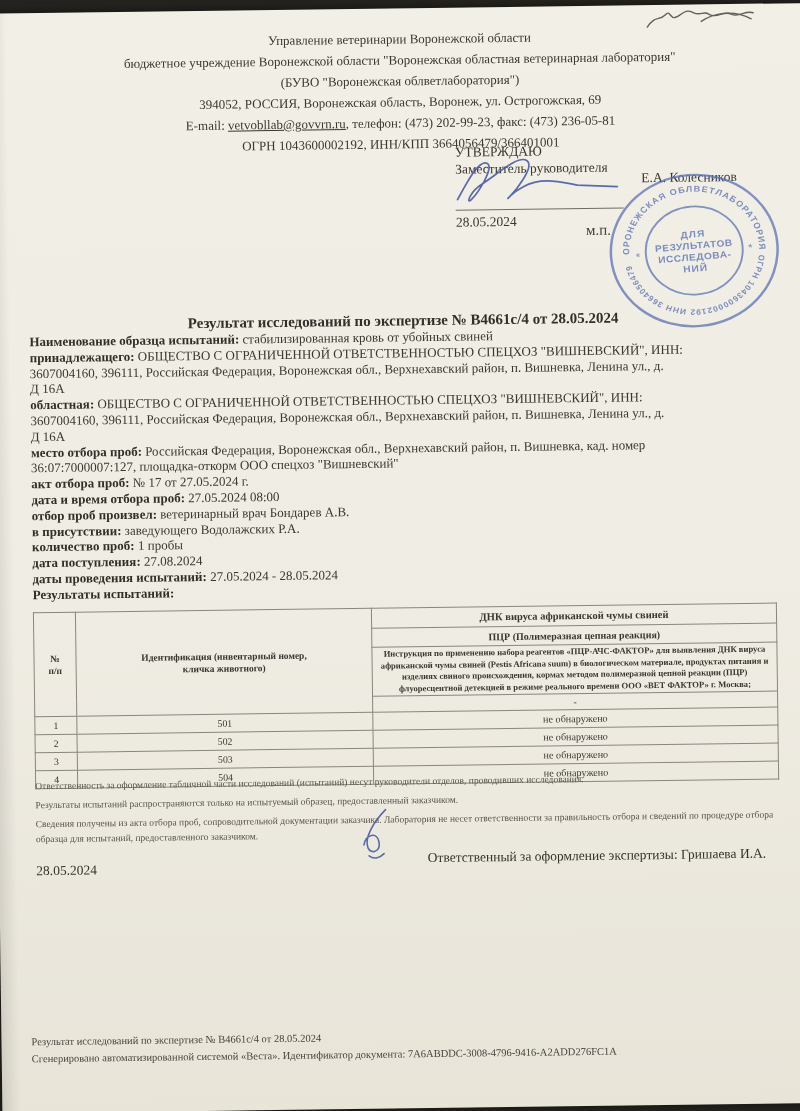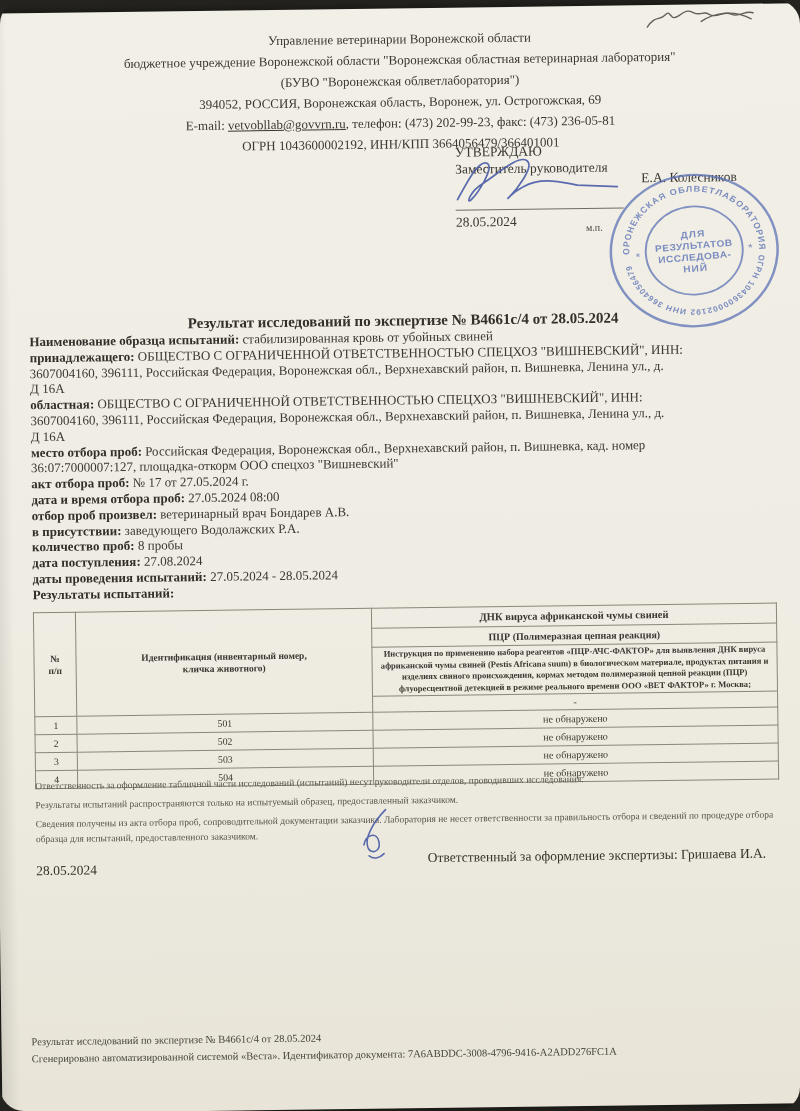--- a/index.html
+++ b/index.html
@@ -2,42 +2,42 @@
 <html lang="ru"><head>
 <meta charset="utf-8">
 <style>
   html,body{margin:0;padding:0;}
   body{
     width:800px;height:1111px;
     background:#24231f;
     overflow:hidden;position:relative;
     font-family:"Liberation Serif", serif;
   }
-  .stage{position:absolute;inset:0;overflow:hidden;border-radius:24px;}
+  .stage{position:absolute;inset:0;overflow:hidden;}
   .paper{
     position:absolute;left:-12px;top:3px;width:822px;height:1100px;
     transform:rotate(-0.75deg);transform-origin:top right;
     background:linear-gradient(180deg,#f2efe7 0%,#efece3 55%,#e8e4d8 100%);
     box-shadow:0 0 10px rgba(0,0,0,.55);
     color:#3d3a34;overflow:hidden;
   }
   .paper::before{
     content:"";position:absolute;left:0;top:0;bottom:0;width:18px;
     background:linear-gradient(90deg,rgba(0,0,0,.10),rgba(0,0,0,0));
     pointer-events:none;
   }
   .header-block{position:absolute;top:20px;left:0;width:100%;text-align:center;
     font-size:13px;line-height:21px;color:#3b3832;}
   .header-block .email-link{text-decoration:underline;color:#3b3832;}
   .approval{position:absolute;left:465px;top:136px;width:290px;font-size:13.5px;line-height:17px;color:#3b3832;}
   .approval .sig-line{width:168px;border-bottom:1px solid #6f6c64;height:32px;}
   .approval .appr-date{margin-top:3px;font-size:13.5px;}
   .approval .appr-name{position:absolute;left:186px;top:28px;white-space:nowrap;}
   .approval .sig-svg{position:absolute;left:-6px;top:10px;}
-  .mp-label{position:absolute;left:595px;top:216px;font-size:10px;color:#45423c;}
+  .mp-label{position:absolute;left:595px;top:216px;font-size:15px;color:#45423c;}
   .stamp{position:absolute;left:606px;top:158px;width:194px;height:176px;transform:rotate(-4deg);}
   .doc-title{position:absolute;top:304px;left:0;width:100%;text-align:center;
     font-size:15px;font-weight:bold;color:#33302b;}
   .body-block{position:absolute;left:37px;top:321px;width:780px;font-size:13px;line-height:15.8px;
     color:#3b3832;}
   .body-block .bl{white-space:nowrap;overflow:hidden;}
   .body-block .lbl{font-weight:bold;color:#322f2a;}
   .results-table{position:absolute;left:37px;top:599px;width:744px;border-collapse:collapse;color:#3a3730;}
   .results-table td{border:1px solid #8a867c;text-align:center;vertical-align:middle;padding:1px 4px;}
   .h-col1{font-weight:bold;font-size:9.5px;line-height:12px;}
@@ -128,21 +128,21 @@
       <div class="bl"><span class="lbl"></span><span>Д 16А</span></div>
       <div class="bl"><span class="lbl">областная:</span><span> ОБЩЕСТВО С ОГРАНИЧЕННОЙ ОТВЕТСТВЕННОСТЬЮ СПЕЦХОЗ "ВИШНЕВСКИЙ", ИНН:</span></div>
       <div class="bl"><span class="lbl"></span><span>3607004160, 396111, Российская Федерация, Воронежская обл., Верхнехавский район, п. Вишневка, Ленина ул., д.</span></div>
       <div class="bl"><span class="lbl"></span><span>Д 16А</span></div>
       <div class="bl"><span class="lbl">место отбора проб:</span><span> Российская Федерация, Воронежская обл., Верхнехавский район, п. Вишневка, кад. номер</span></div>
       <div class="bl"><span class="lbl"></span><span>36:07:7000007:127, площадка-откорм ООО спецхоз "Вишневский"</span></div>
       <div class="bl"><span class="lbl">акт отбора проб:</span><span> № 17 от 27.05.2024 г.</span></div>
       <div class="bl"><span class="lbl">дата и время отбора проб:</span><span> 27.05.2024 08:00</span></div>
       <div class="bl"><span class="lbl">отбор проб произвел:</span><span> ветеринарный врач Бондарев А.В.</span></div>
       <div class="bl"><span class="lbl">в присутствии:</span><span> заведующего Водолажских Р.А.</span></div>
-      <div class="bl"><span class="lbl">количество проб:</span><span> 8 пробы</span></div>
+      <div class="bl"><span class="lbl">количество проб:</span><span> 1 пробы</span></div>
       <div class="bl"><span class="lbl">дата поступления:</span><span> 27.08.2024</span></div>
       <div class="bl"><span class="lbl">даты проведения испытаний:</span><span> 27.05.2024 - 28.05.2024</span></div>
       <div class="bl"><span class="lbl">Результаты испытаний:</span><span></span></div>
     </div>
 
     <table class="results-table">
       <colgroup>
           <col style="width:42px">
           <col style="width:296px">
           <col>

